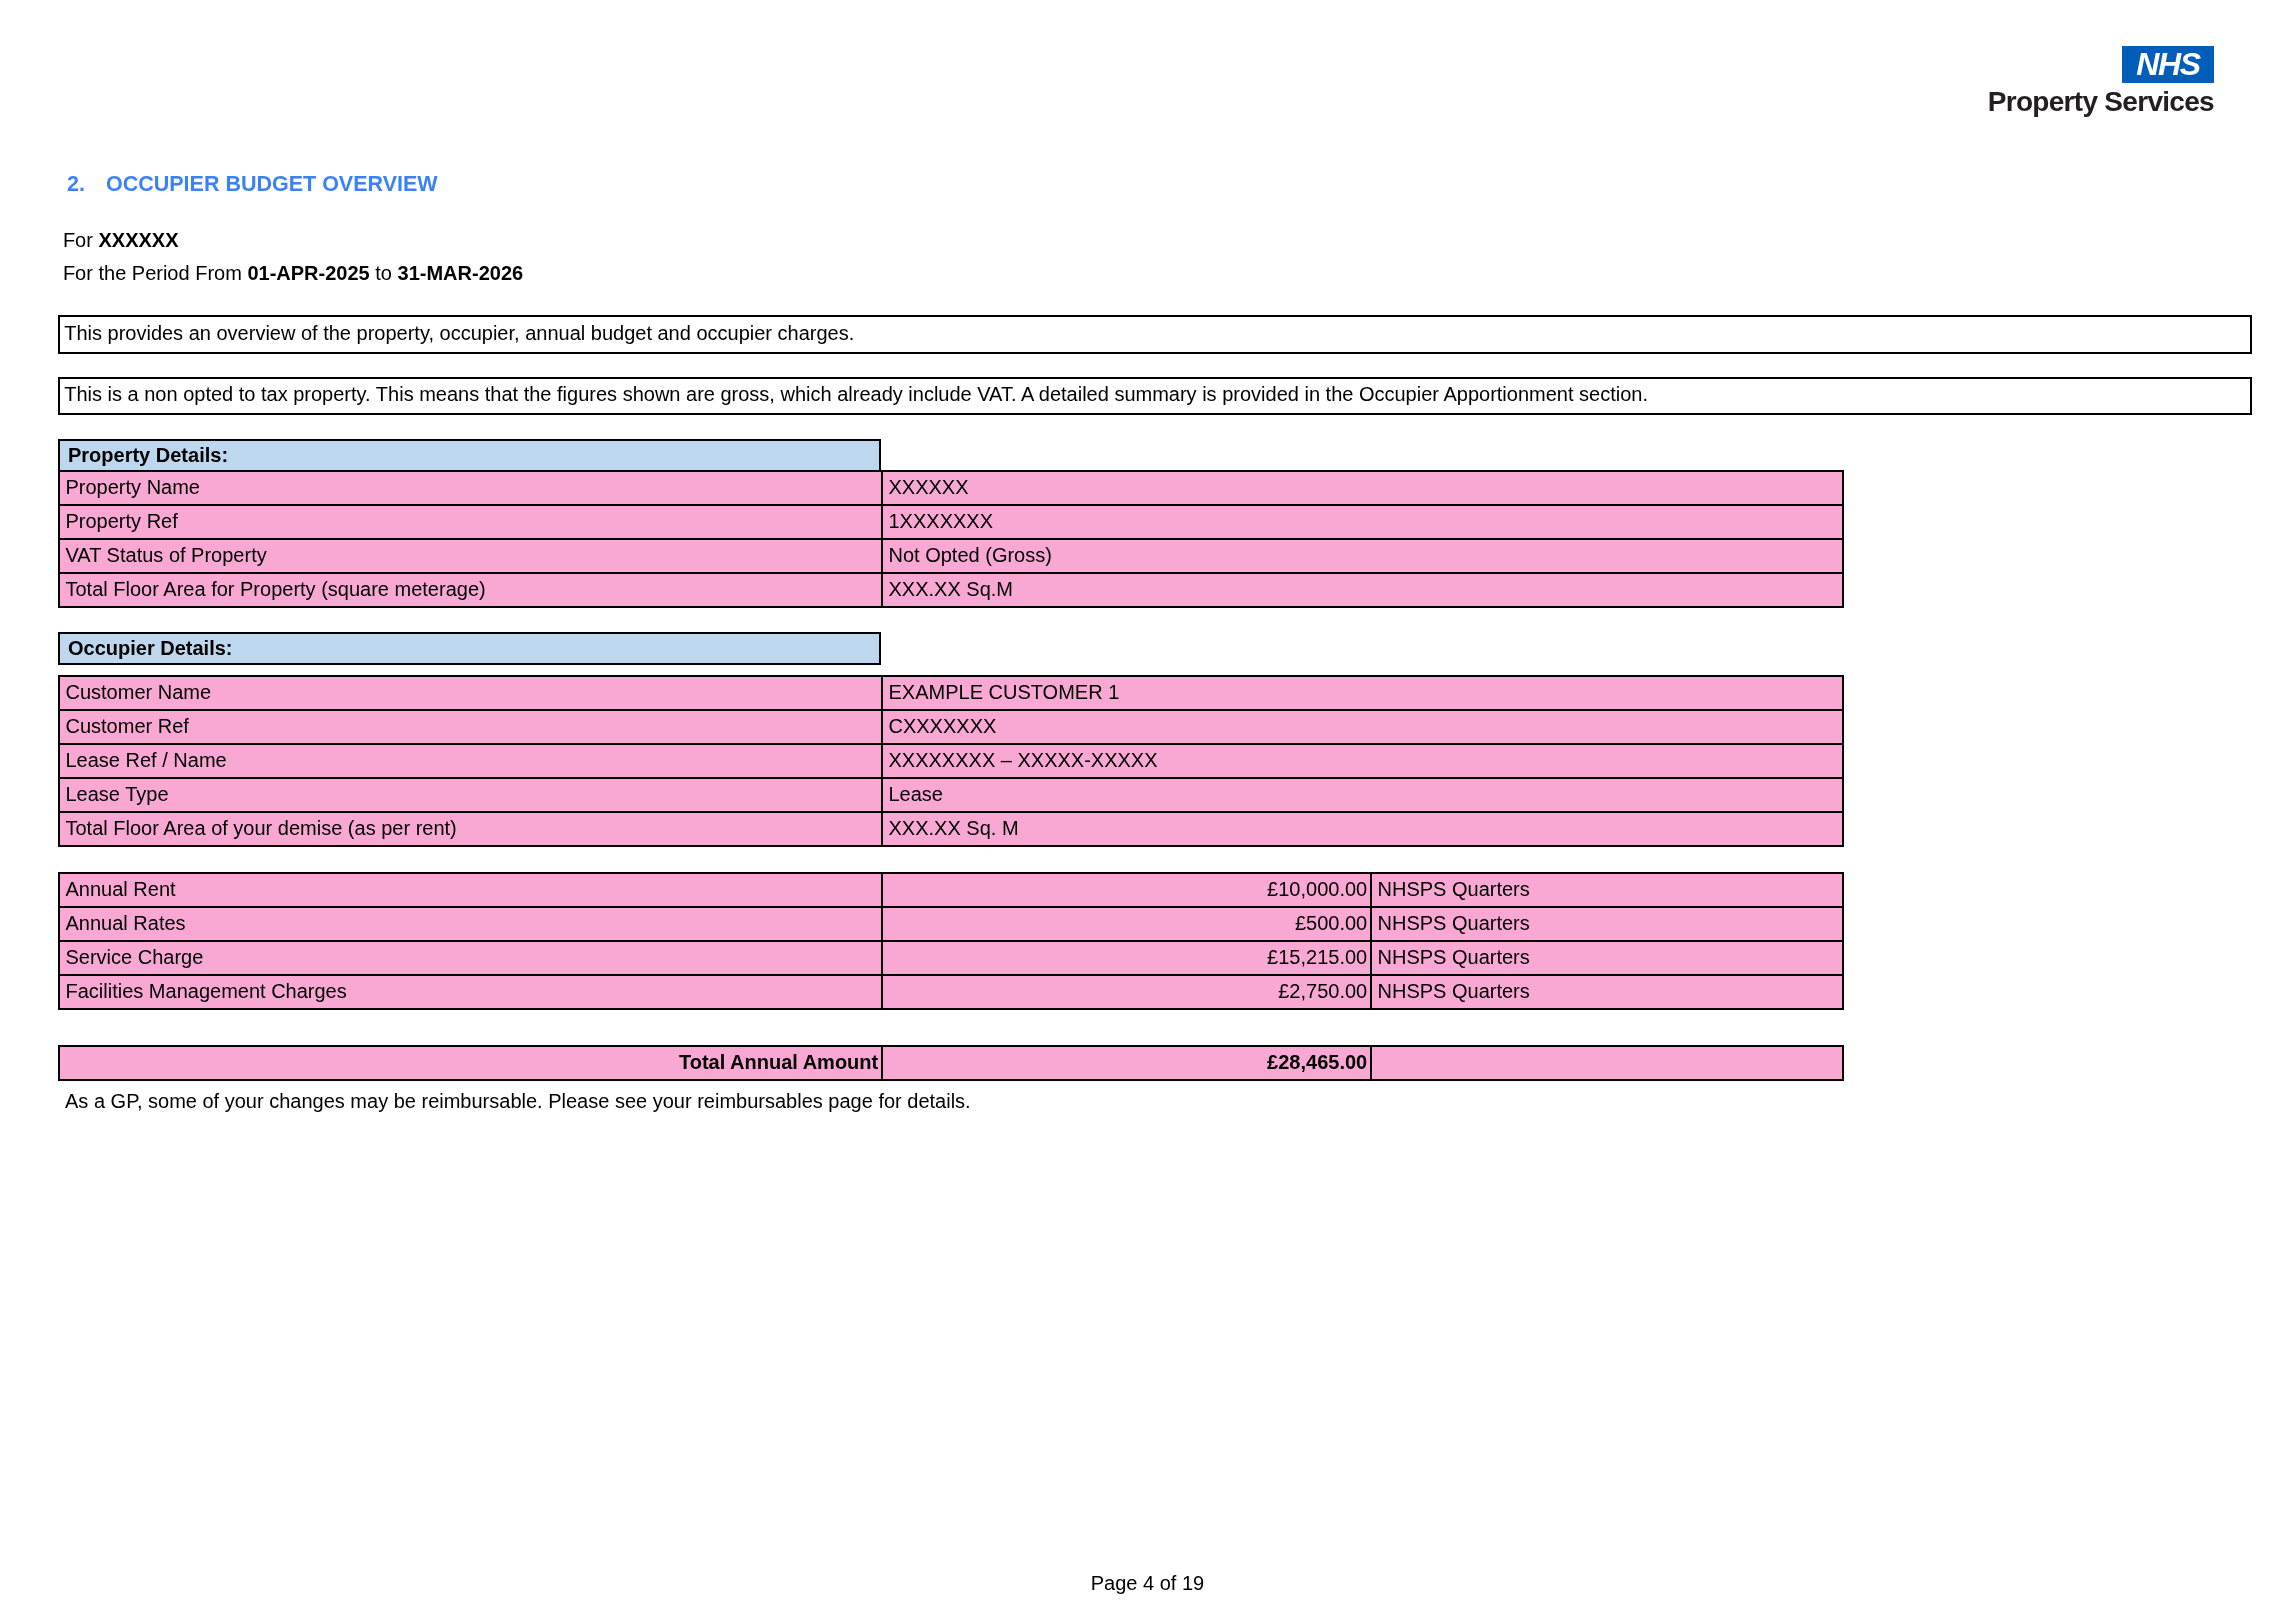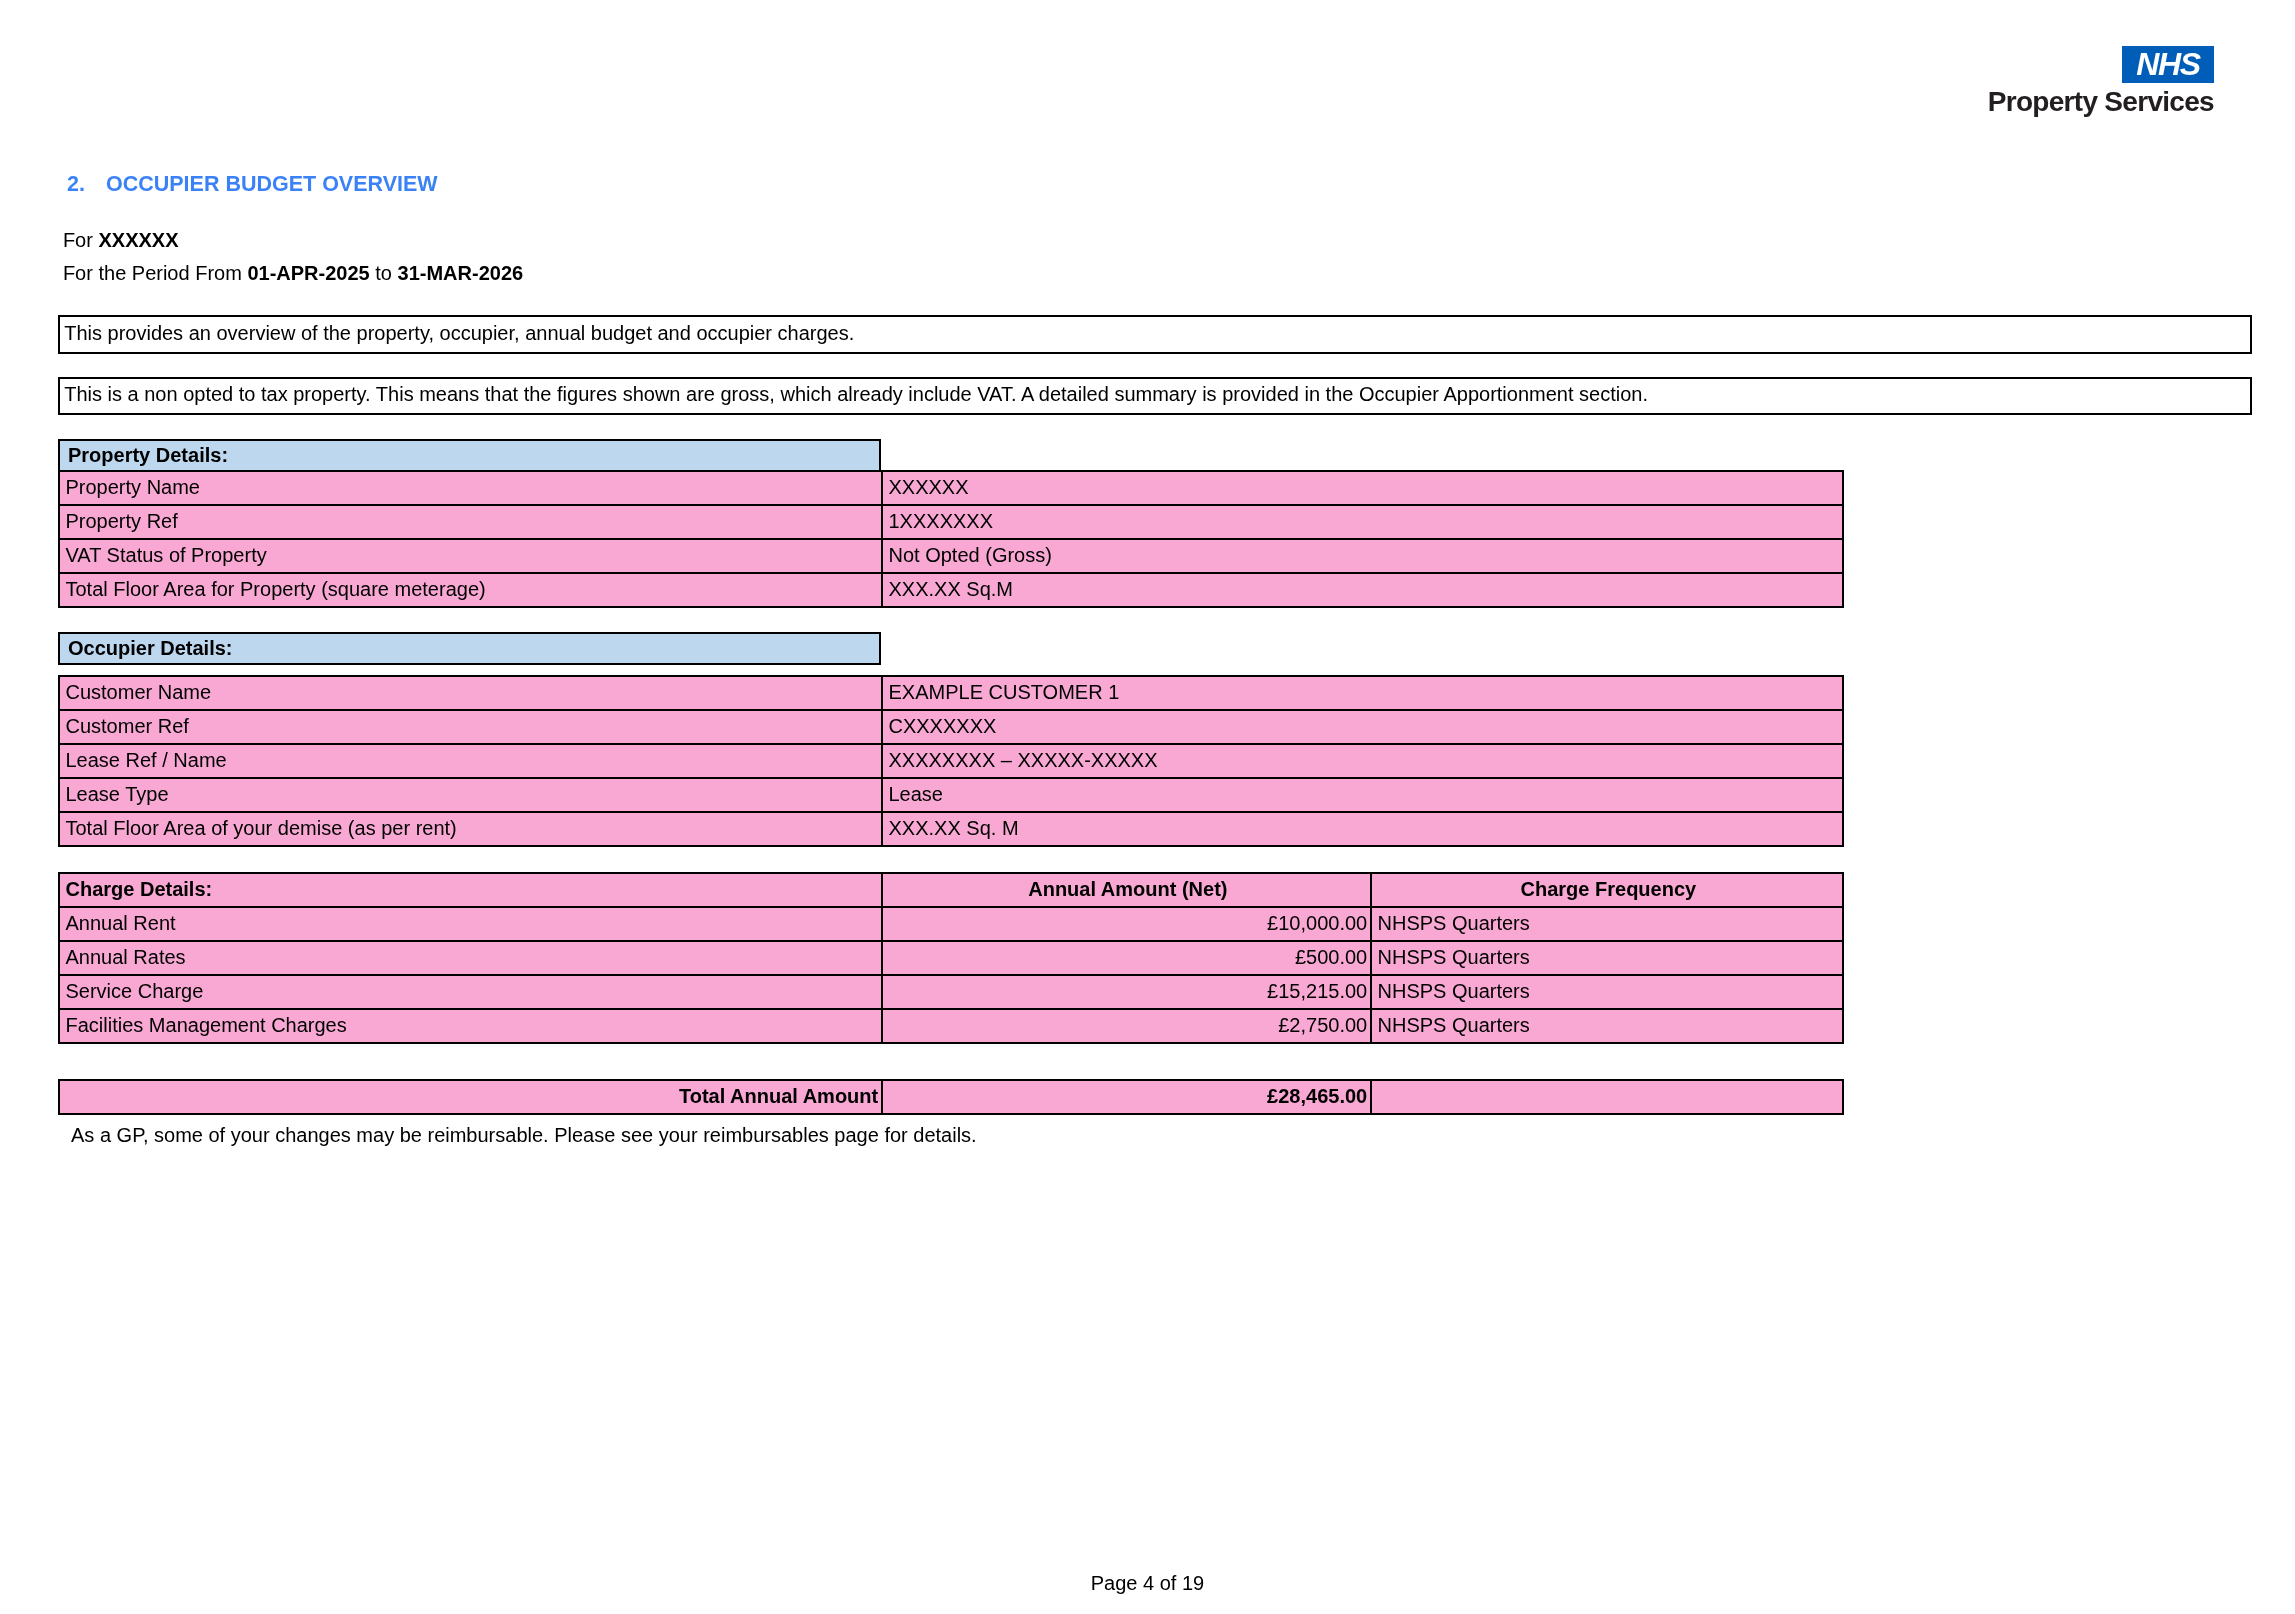--- a/index.html
+++ b/index.html
@@ -56,21 +56,21 @@
   td.center{text-align:center;padding-left:2.8px;}
   td.right{text-align:right;padding-right:2.8px;}
 
   .mt-prop{margin-top:23.6px;}
   .tbl-attached{margin-top:-2.1px;}
   .mt-occ-header{margin-top:24px;}
   .tbl-gap{margin-top:9.7px;padding-left:32px;}
   .mt-charge{margin-top:25px;}
   .mt-total{margin-top:35px;}
 
-  .note{margin:9px 0 0 13px;font-size:20px;}
+  .note{margin:9px 0 0 7px;font-size:20px;}
 
   .footer{
     position:absolute;bottom:19px;left:0;width:100%;
     text-align:center;font-size:20px;
   }
 </style>
 </head>
 <body>
 
 <div class="page">
@@ -167,25 +167,20 @@
     </table>
 
     <table class="tbl mt-charge">
       <colgroup>
           <col style="width:823px">
           <col style="width:489px">
           <col style="width:472px">
         </colgroup>
       <tbody>
         <tr>
-          <td class="hdr">Charge Details:</td>
-          <td class="hdr center">Annual Amount (Net)</td>
-          <td class="hdr center">Charge Frequency</td>
-        </tr>
-        <tr>
           <td>Annual Rent</td>
           <td class="right">£10,000.00</td>
           <td class="val">NHSPS Quarters</td>
         </tr>
         <tr>
           <td>Annual Rates</td>
           <td class="right">£500.00</td>
           <td class="val">NHSPS Quarters</td>
         </tr>
         <tr>

